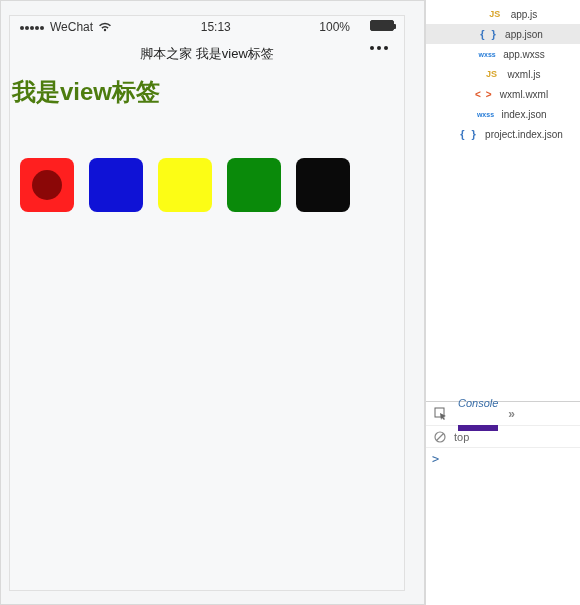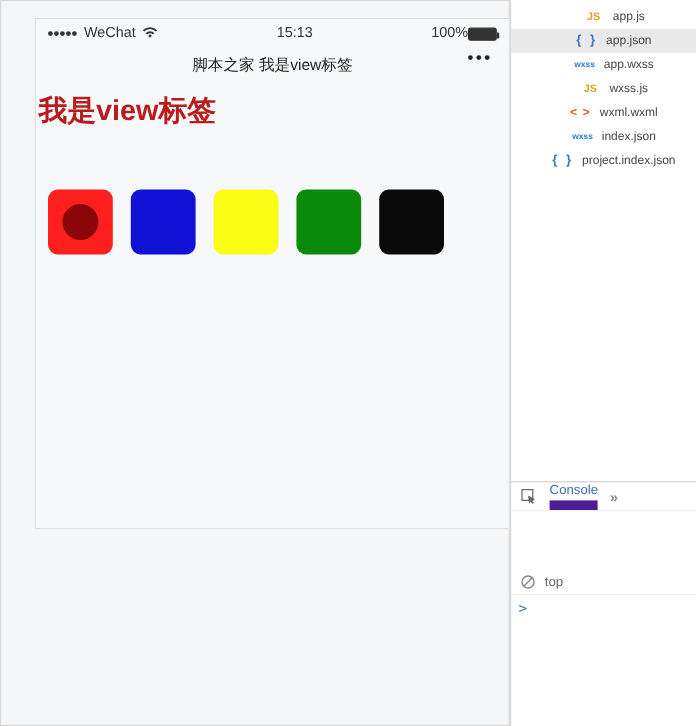--- a/index.html
+++ b/index.html
@@ -15,23 +15,23 @@
   .sim {
     width: 425px;
     height: 100%;
     background: #f5f6f7;
     border: 1px solid #d9d9d9;
     position: relative;
   }
   .sim-device {
     position: absolute;
     top: 14px;
-    left: 28px;
+    left: 8px;
     width: 396px;
-    height: 426px;
+    height: 576px;
     background: #f7f8f9;
     border: 1px solid #e0e0e0;
   }
   .statusbar {
     height: 22px;
     display: flex;
     align-items: center;
     justify-content: space-between;
     font-size: 12px;
     padding: 0 10px;
@@ -49,22 +49,22 @@
     display: inline-block;
     width: 4px; height: 4px;
     background: #333;
     border-radius: 50%;
     margin-right: 1px;
     vertical-align: middle;
   }
   .wifi-icon svg { display: block; }
   .statusbar .right {
     display: flex;
-    align-items: flex-end;
-    gap: 0;
+    align-items: flex-start;
+    gap: 20px;
     font-weight: 500;
   }
   .battery {
     width: 24px; height: 11px;
     border: 1px solid #333;
     border-radius: 2px;
     position: relative;
     background: #333;
   }
   .battery::after {
@@ -95,21 +95,21 @@
     width: 4px; height: 4px;
     background: #222;
     border-radius: 50%;
   }
   .page {
     padding: 6px 0 0 0;
   }
   .page h1 {
     font-size: 24px;
     font-weight: 800;
-    color: #b91c1c;
+    color: #4d7c0f;
     padding: 0 2px 2px 2px;
   }
   .color-row {
     display: flex;
     gap: 15px;
     padding: 48px 10px 0 10px;
   }
   .color-swatch {
     width: 54px;
     height: 54px;
@@ -173,36 +173,36 @@
     height: 24px;
     display: flex;
     align-items: center;
     gap: 10px;
     padding: 0 8px;
     border-bottom: 1px solid #eee;
     color: #555;
   }
   .console-tab {
     color: #3a6ea8;
-    border-bottom: 8px solid #4c1d95;
-    padding-bottom: 2px;
+    border-bottom: 6px solid #4c1d95;
+    padding-bottom: 16px;
     font-size: 11px;
+    font-style: italic;
   }
   .inspect-icon svg { display: block; color: #666; }
   .chevrons { color: #888; font-weight: bold; }
   .console-filter {
     height: 22px;
     display: flex;
     align-items: center;
     gap: 8px;
     padding: 0 8px;
     border-bottom: 1px solid #eee;
     color: #666;
     font-size: 11px;
-    margin-top: 48px;
   }
   .no-icon svg { display: block; color: #888; }
   .console-body {
     padding: 4px 6px;
     color: #3a6ea8;
     font-size: 12px;
     font-family: Consolas, monospace;
   }
 </style>
 </head>
@@ -262,21 +262,21 @@
       <div class="file-item selected">
         <span class="file-icon json">{ }</span>
         <span class="file-label">app.json</span>
       </div>
       <div class="file-item">
         <span class="file-icon wxss">wxss</span>
         <span class="file-label">app.wxss</span>
       </div>
       <div class="file-item">
         <span class="file-icon js">JS</span>
-        <span class="file-label">wxss.js</span>
+        <span class="file-label">wxml.js</span>
       </div>
       <div class="file-item">
         <span class="file-icon wxml">&lt; &gt;</span>
         <span class="file-label">wxml.wxml</span>
       </div>
       <div class="file-item">
         <span class="file-icon wxss">wxss</span>
         <span class="file-label">index.json</span>
       </div>
       <div class="file-item">

